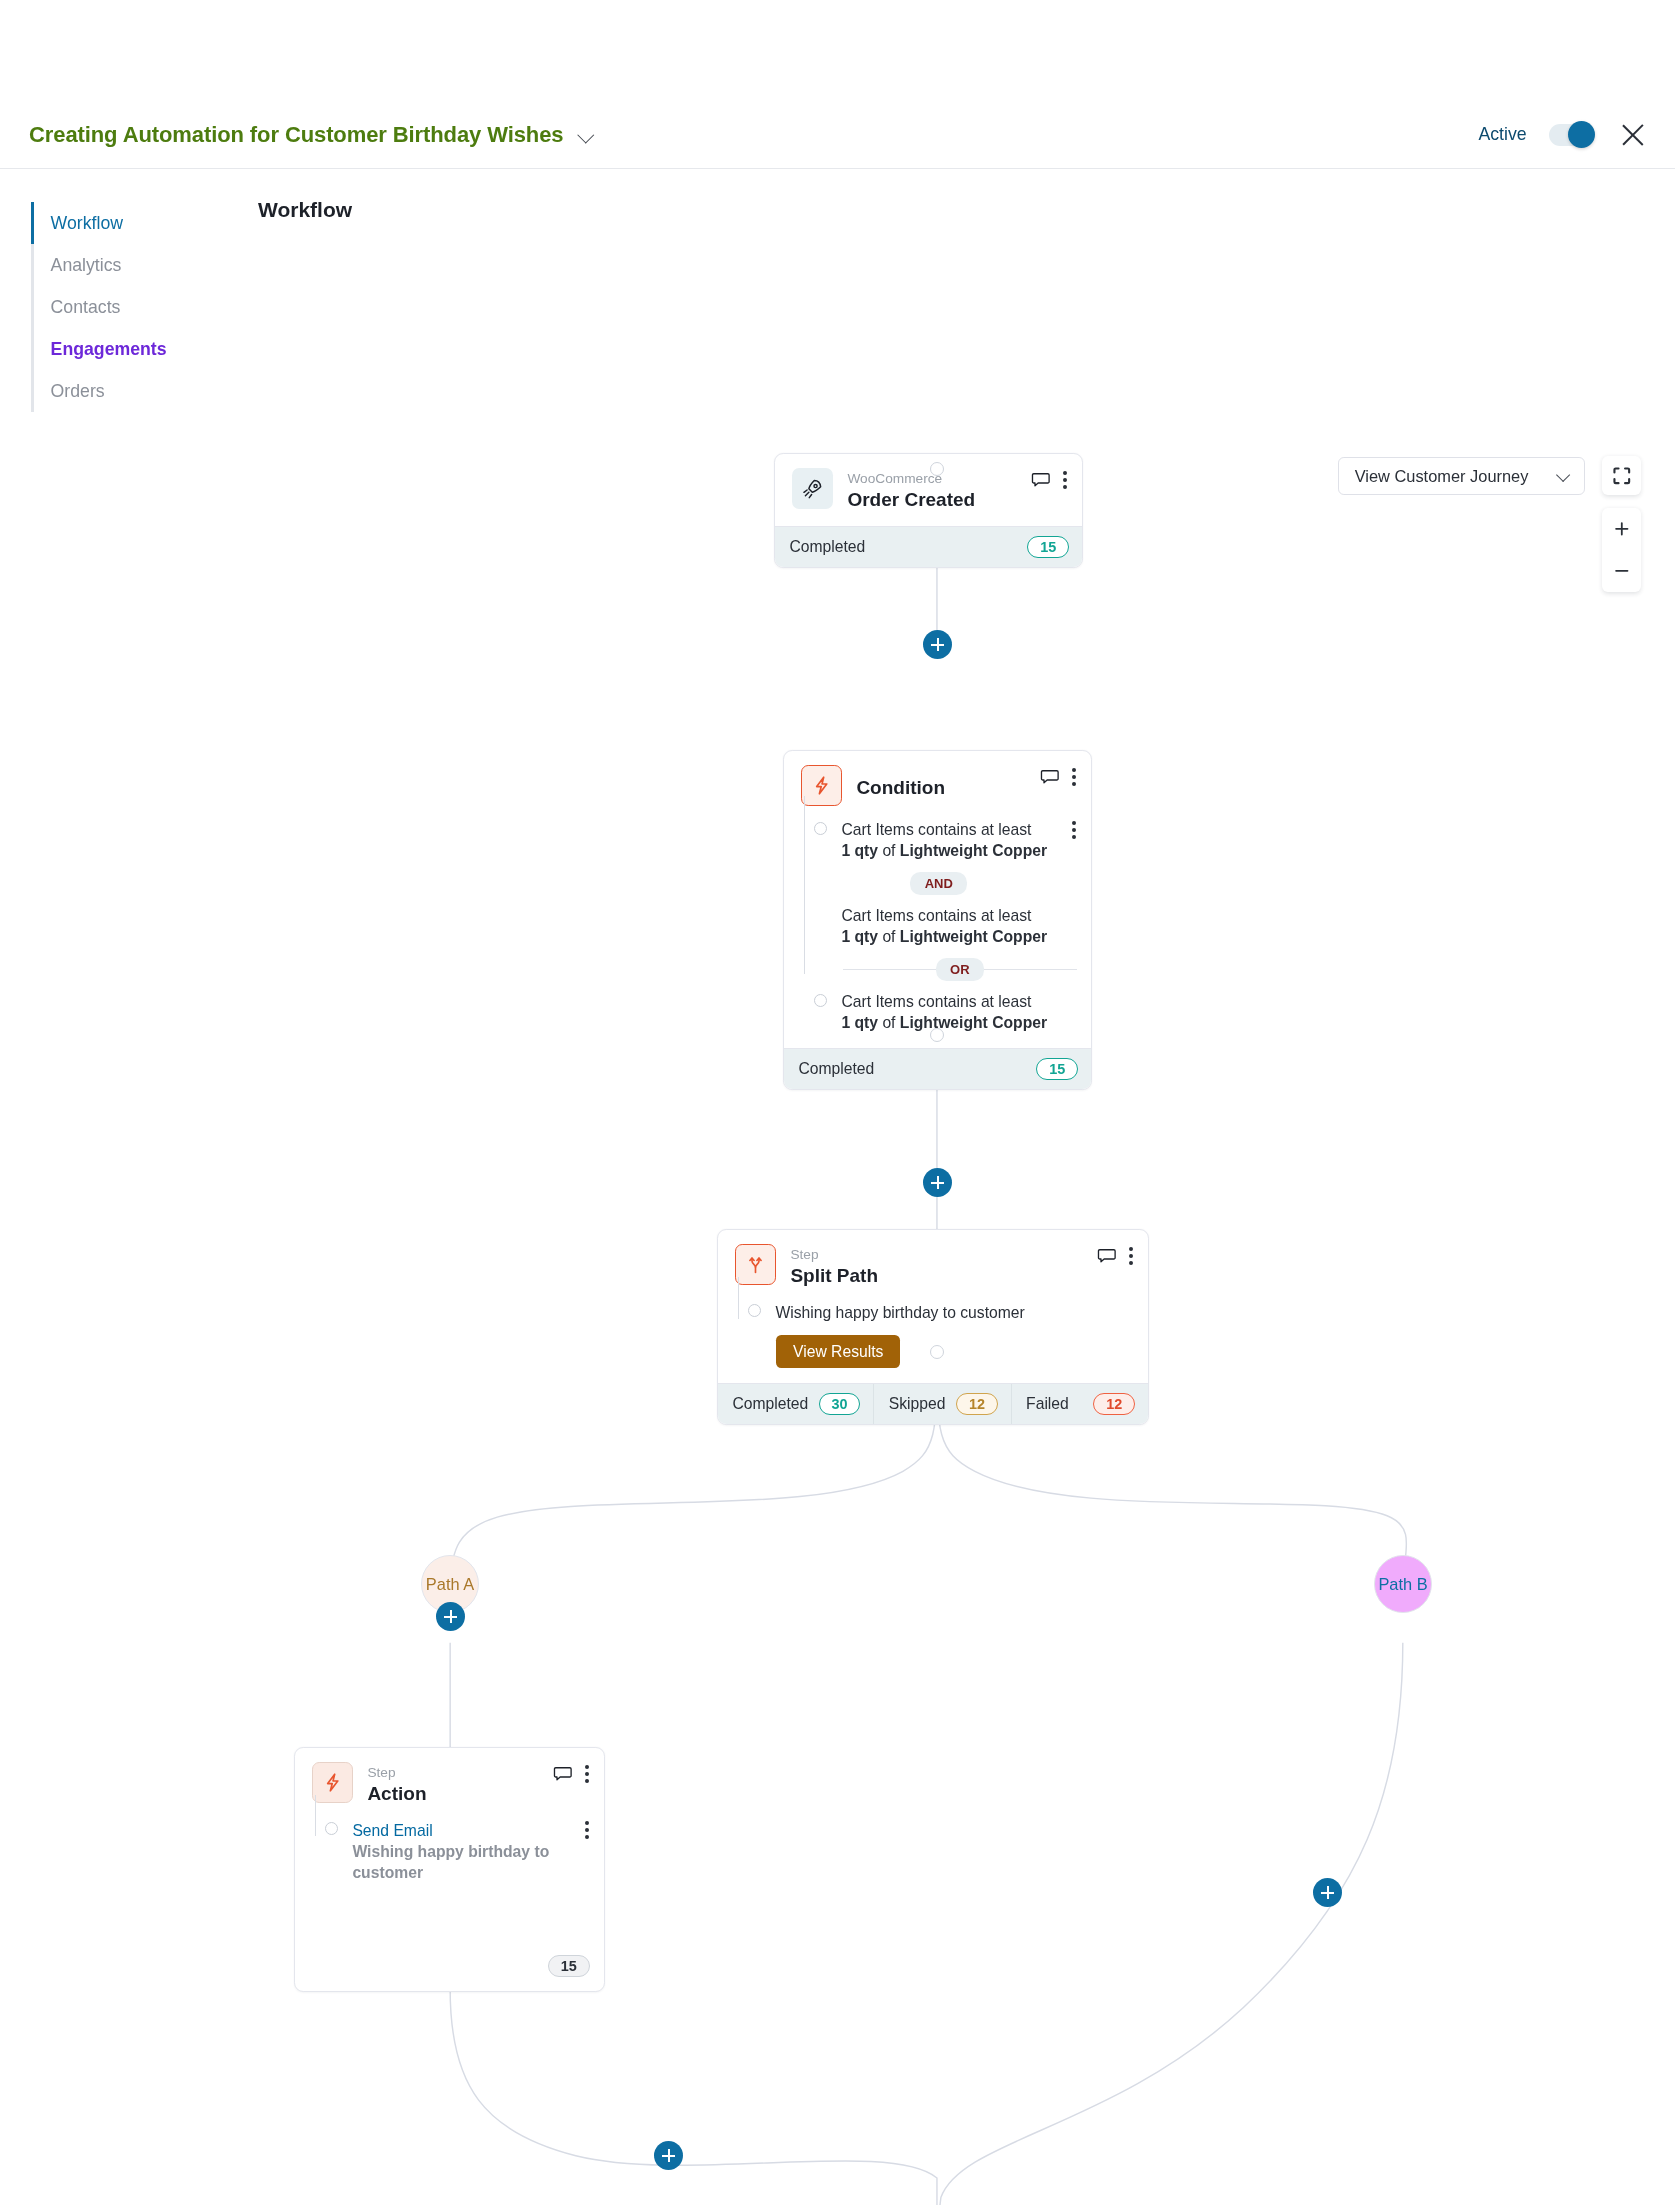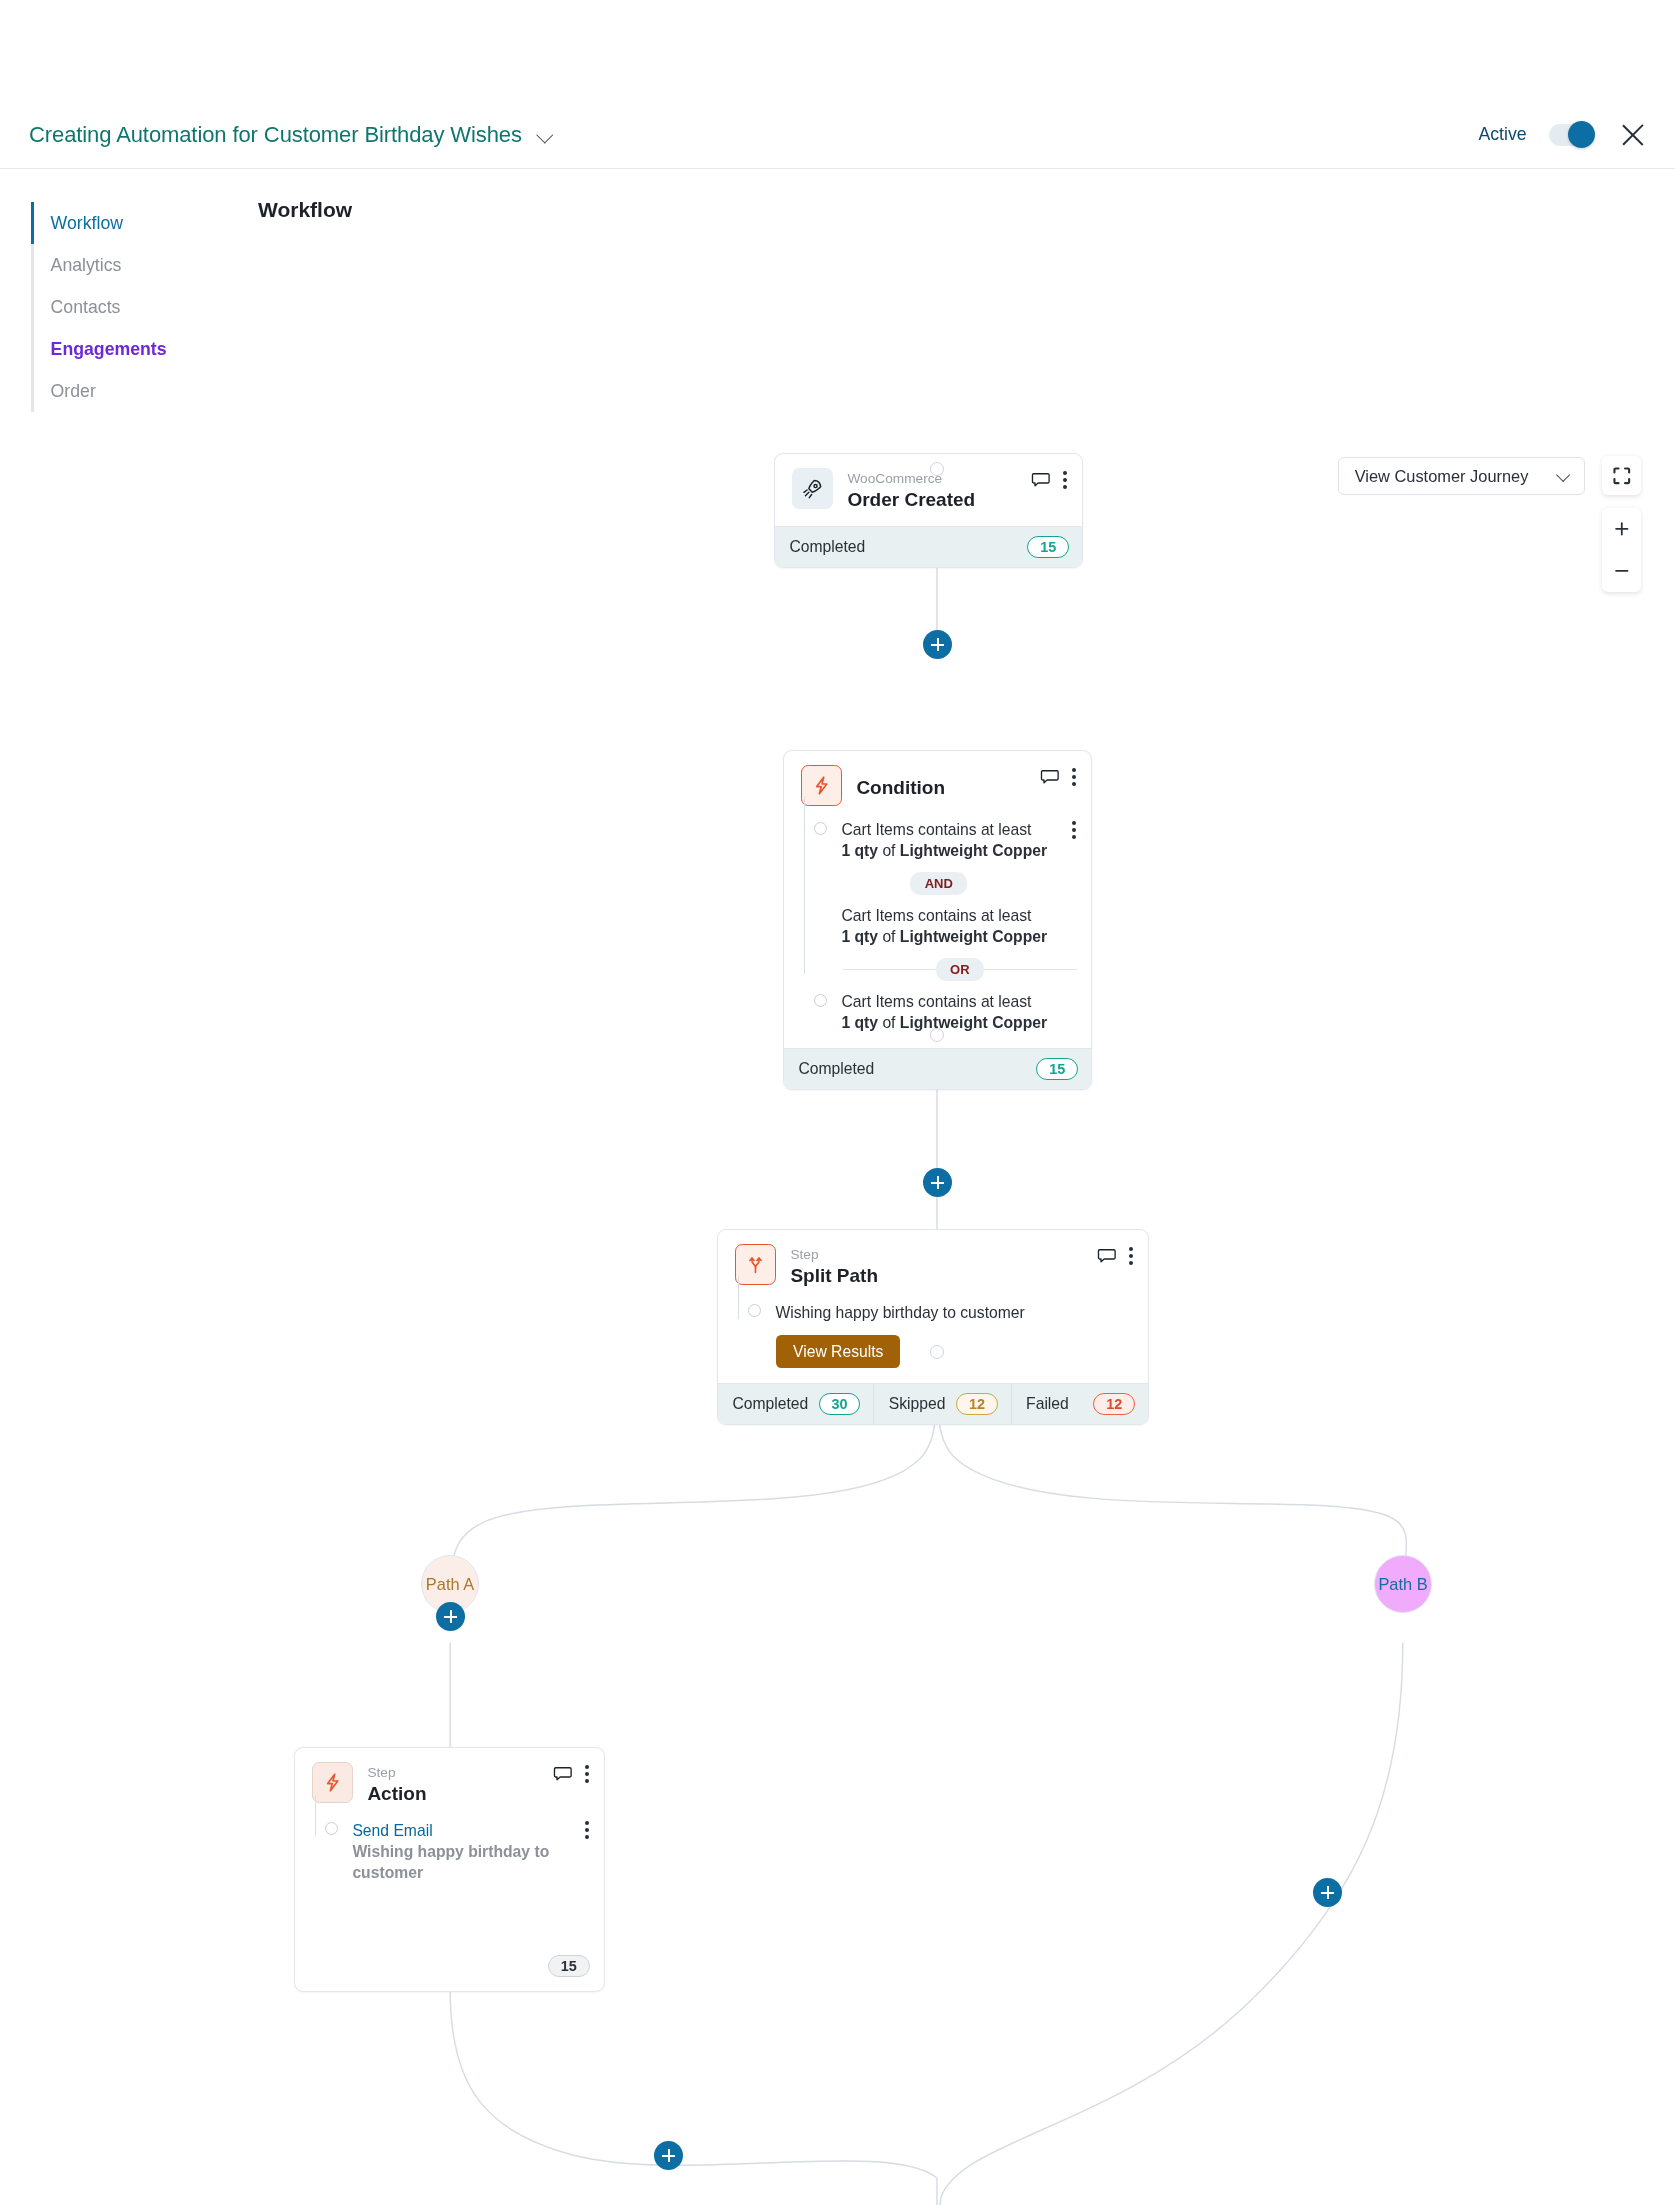--- a/index.html
+++ b/index.html
@@ -20,22 +20,22 @@
     background: #ffffff;
     border-bottom: 0.7px solid #e6e8ec;
     display: flex;
     align-items: center;
     padding: 0 29px 0 29px;
     position: relative;
   }
   .header-left { display: flex; align-items: center; gap: 14.4px; }
   .header-title {
     font-size: 22px;
-    font-weight: 400;
-    color: #0f766e;
+    font-weight: 700;
+    color: #4d7c0f;
     letter-spacing: -0.1px;
   }
   .chev {
     width: 19.6px; height: 11.8px;
     display: inline-block;
     position: relative;
     flex: none;
   }
   .chev::before {
     content: "";
@@ -358,21 +358,21 @@
     <div class="sb-item">
       <span class="sb-rail"></span>
       <span>Contacts</span>
     </div>
     <div class="sb-item bold">
       <span class="sb-rail"></span>
       <span>Engagements</span>
     </div>
     <div class="sb-item">
       <span class="sb-rail"></span>
-      <span>Order</span>
+      <span>Orders</span>
     </div>
   </div>
 
   <div class="canvas-title">Workflow</div>
 
   <div class="journey-select">
     <span>View Customer Journey</span>
     <span class="chev2"></span>
   </div>
 

